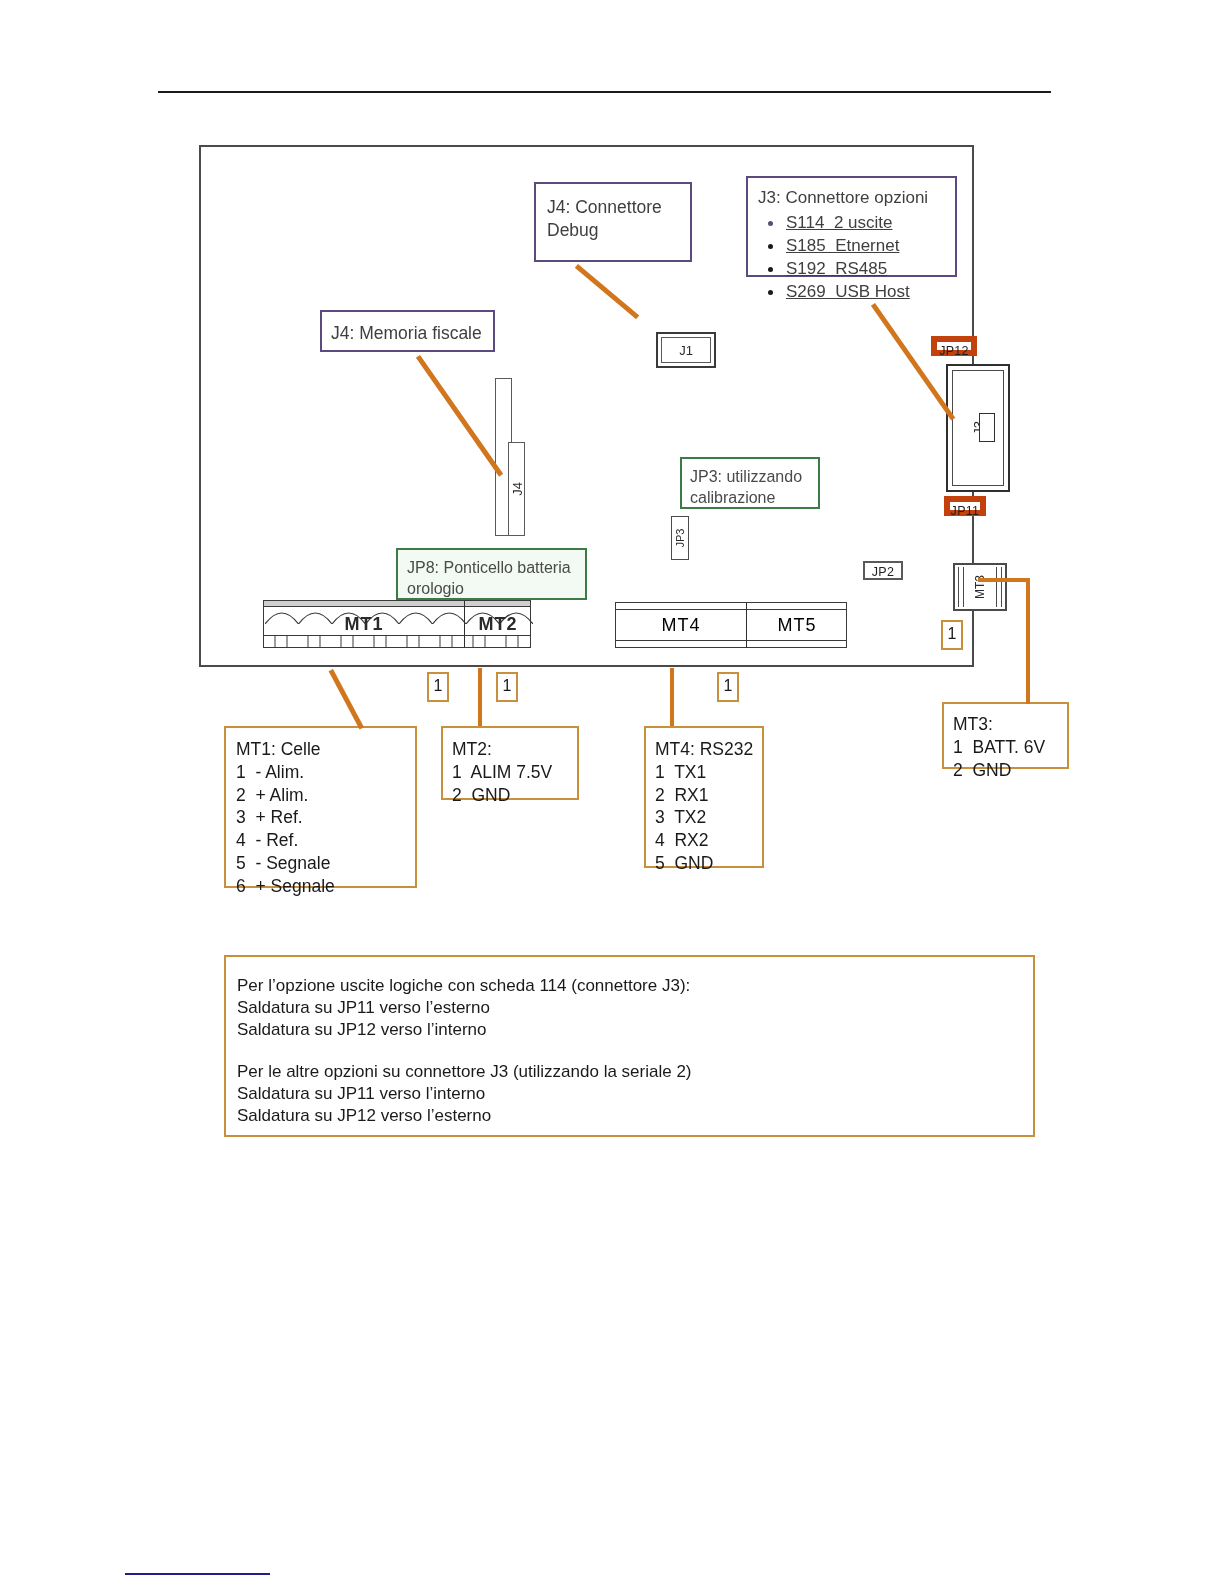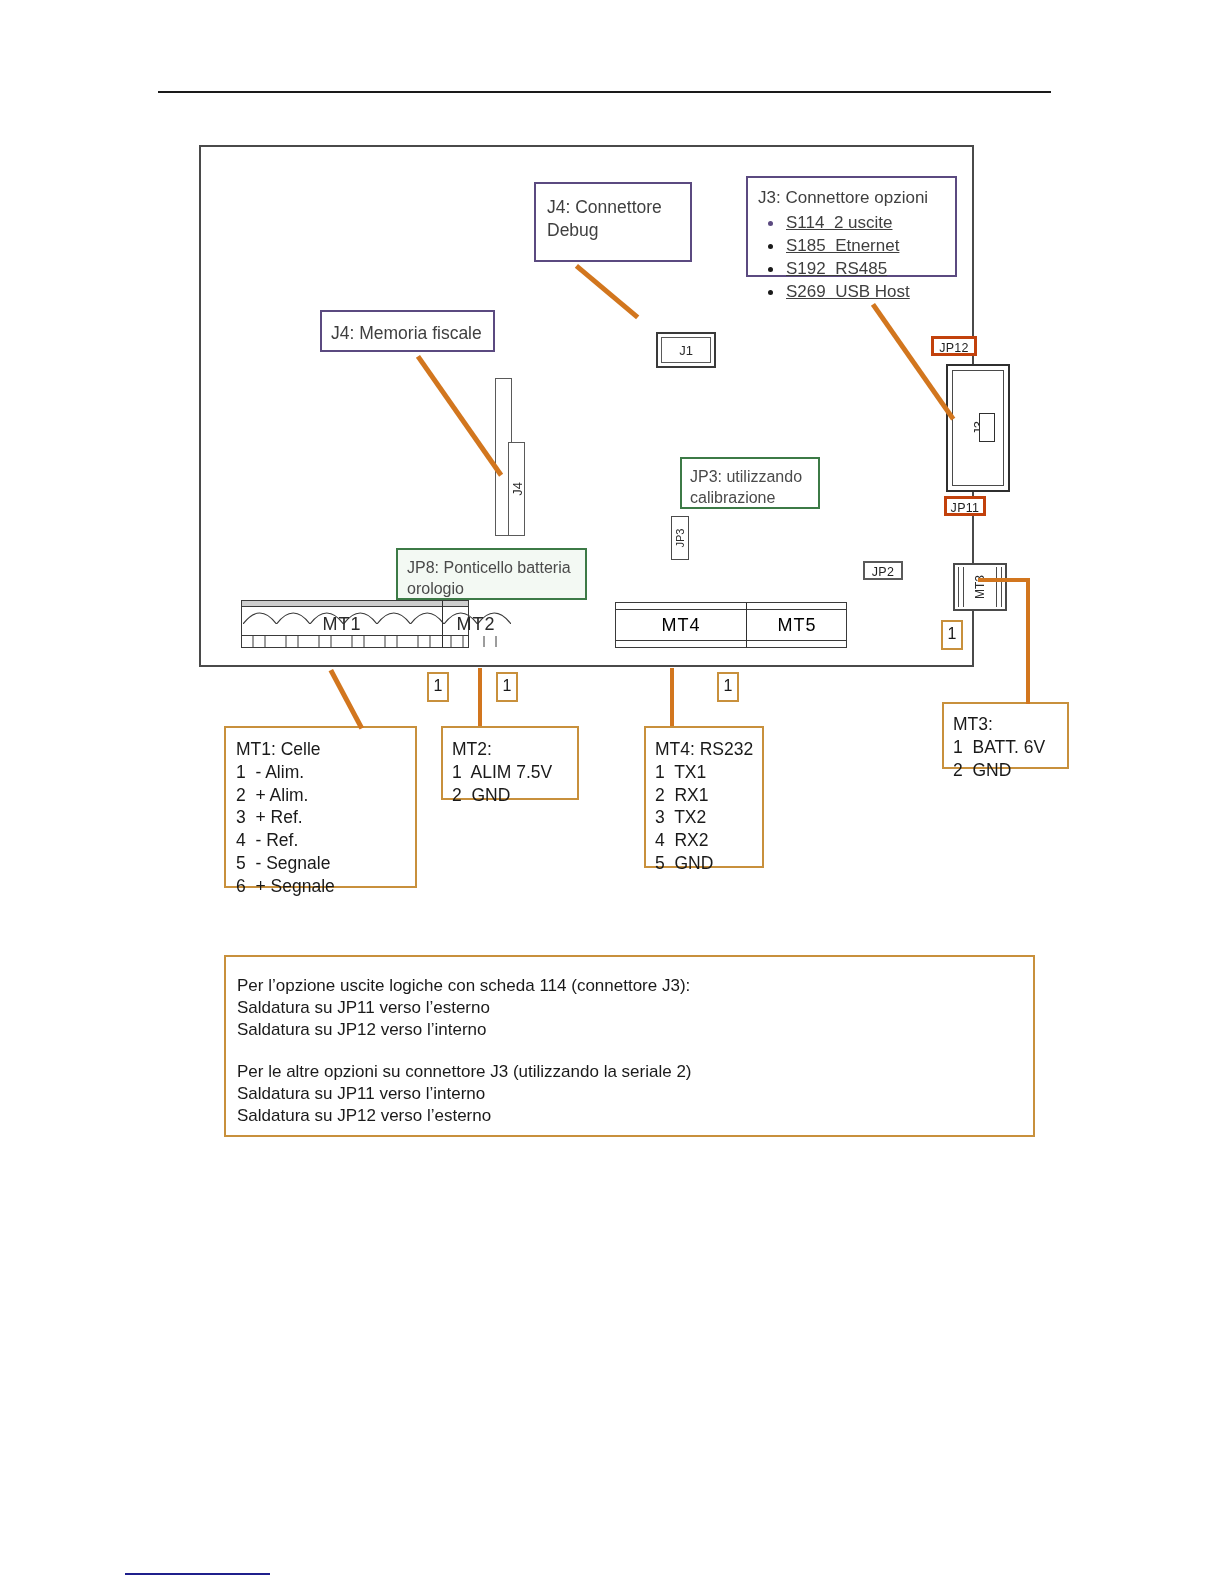--- a/index.html
+++ b/index.html
@@ -139,21 +139,21 @@
 
   .comp-jp3-pad { border: 1px solid #4a4a4a; }
 
   .comp-j3-outer { border: 2px solid #2f2f2f; }
   .comp-j3-inner { position: absolute; inset: 4px; border: 1px solid #4a4a4a; }
   .comp-j3-tab { position: absolute; border: 1px solid #2f2f2f; background: #fff; }
 
   .chip-label {
     position: absolute;
     box-sizing: border-box;
-    border: 3px solid #c2410c;
+    border: 6px solid #c2410c;
     background: #fff;
     font-size: 12.5px;
     color: #1f1f1f;
     text-align: center;
     line-height: 1.5;
     letter-spacing: .3px;
   }
 
   .comp-mt3 { border: 2px solid #4a4a4a; }
   .comp-mt3 .railL, .comp-mt3 .railR {
@@ -226,21 +226,21 @@
   <div class="chip-label" style="left:863px; top:561px; width:40px; height:19px; border:2px solid #5a5a5a;">JP2</div>
 
   <div class="comp comp-mt3" style="left:928px; top:563px; width:54px; height:48px;">
     <div class="railL"></div>
     <div class="railR"></div>
     <span class="vlabel" style="font-size:12px;">MT3</span>
   </div>
 
   <div class="chip-label" style="left:484px; top:579px; width:36px; height:18px;">JP8</div>
 
-  <div class="termblock" style="left:241px; top:600px; width:228px; height:48px;">
+  <div class="termblock" style="left:263px; top:600px; width:268px; height:48px;font-weight:bold;">
     <div class="toprail"></div>
     <svg class="scallops" viewBox="0 0 268 18" preserveAspectRatio="none">
       <path d="M0,18 Q16.75,-4 33.5,18 Q50.25,-4 67,18 Q83.75,-4 100.5,18
                Q117.25,-4 134,18 Q150.75,-4 167.5,18 Q184.25,-4 201,18
                Q217.75,-4 234.5,18 Q251.25,-4 268,18" fill="none" stroke="#3a3a3a" stroke-width="1.2"></path>
     </svg>
     <div class="divider" style="left:200px;"></div>
     <div class="botrail"></div>
     <svg class="pins" viewBox="0 0 266 11" preserveAspectRatio="none">
       <g stroke="#3a3a3a" stroke-width="1">

